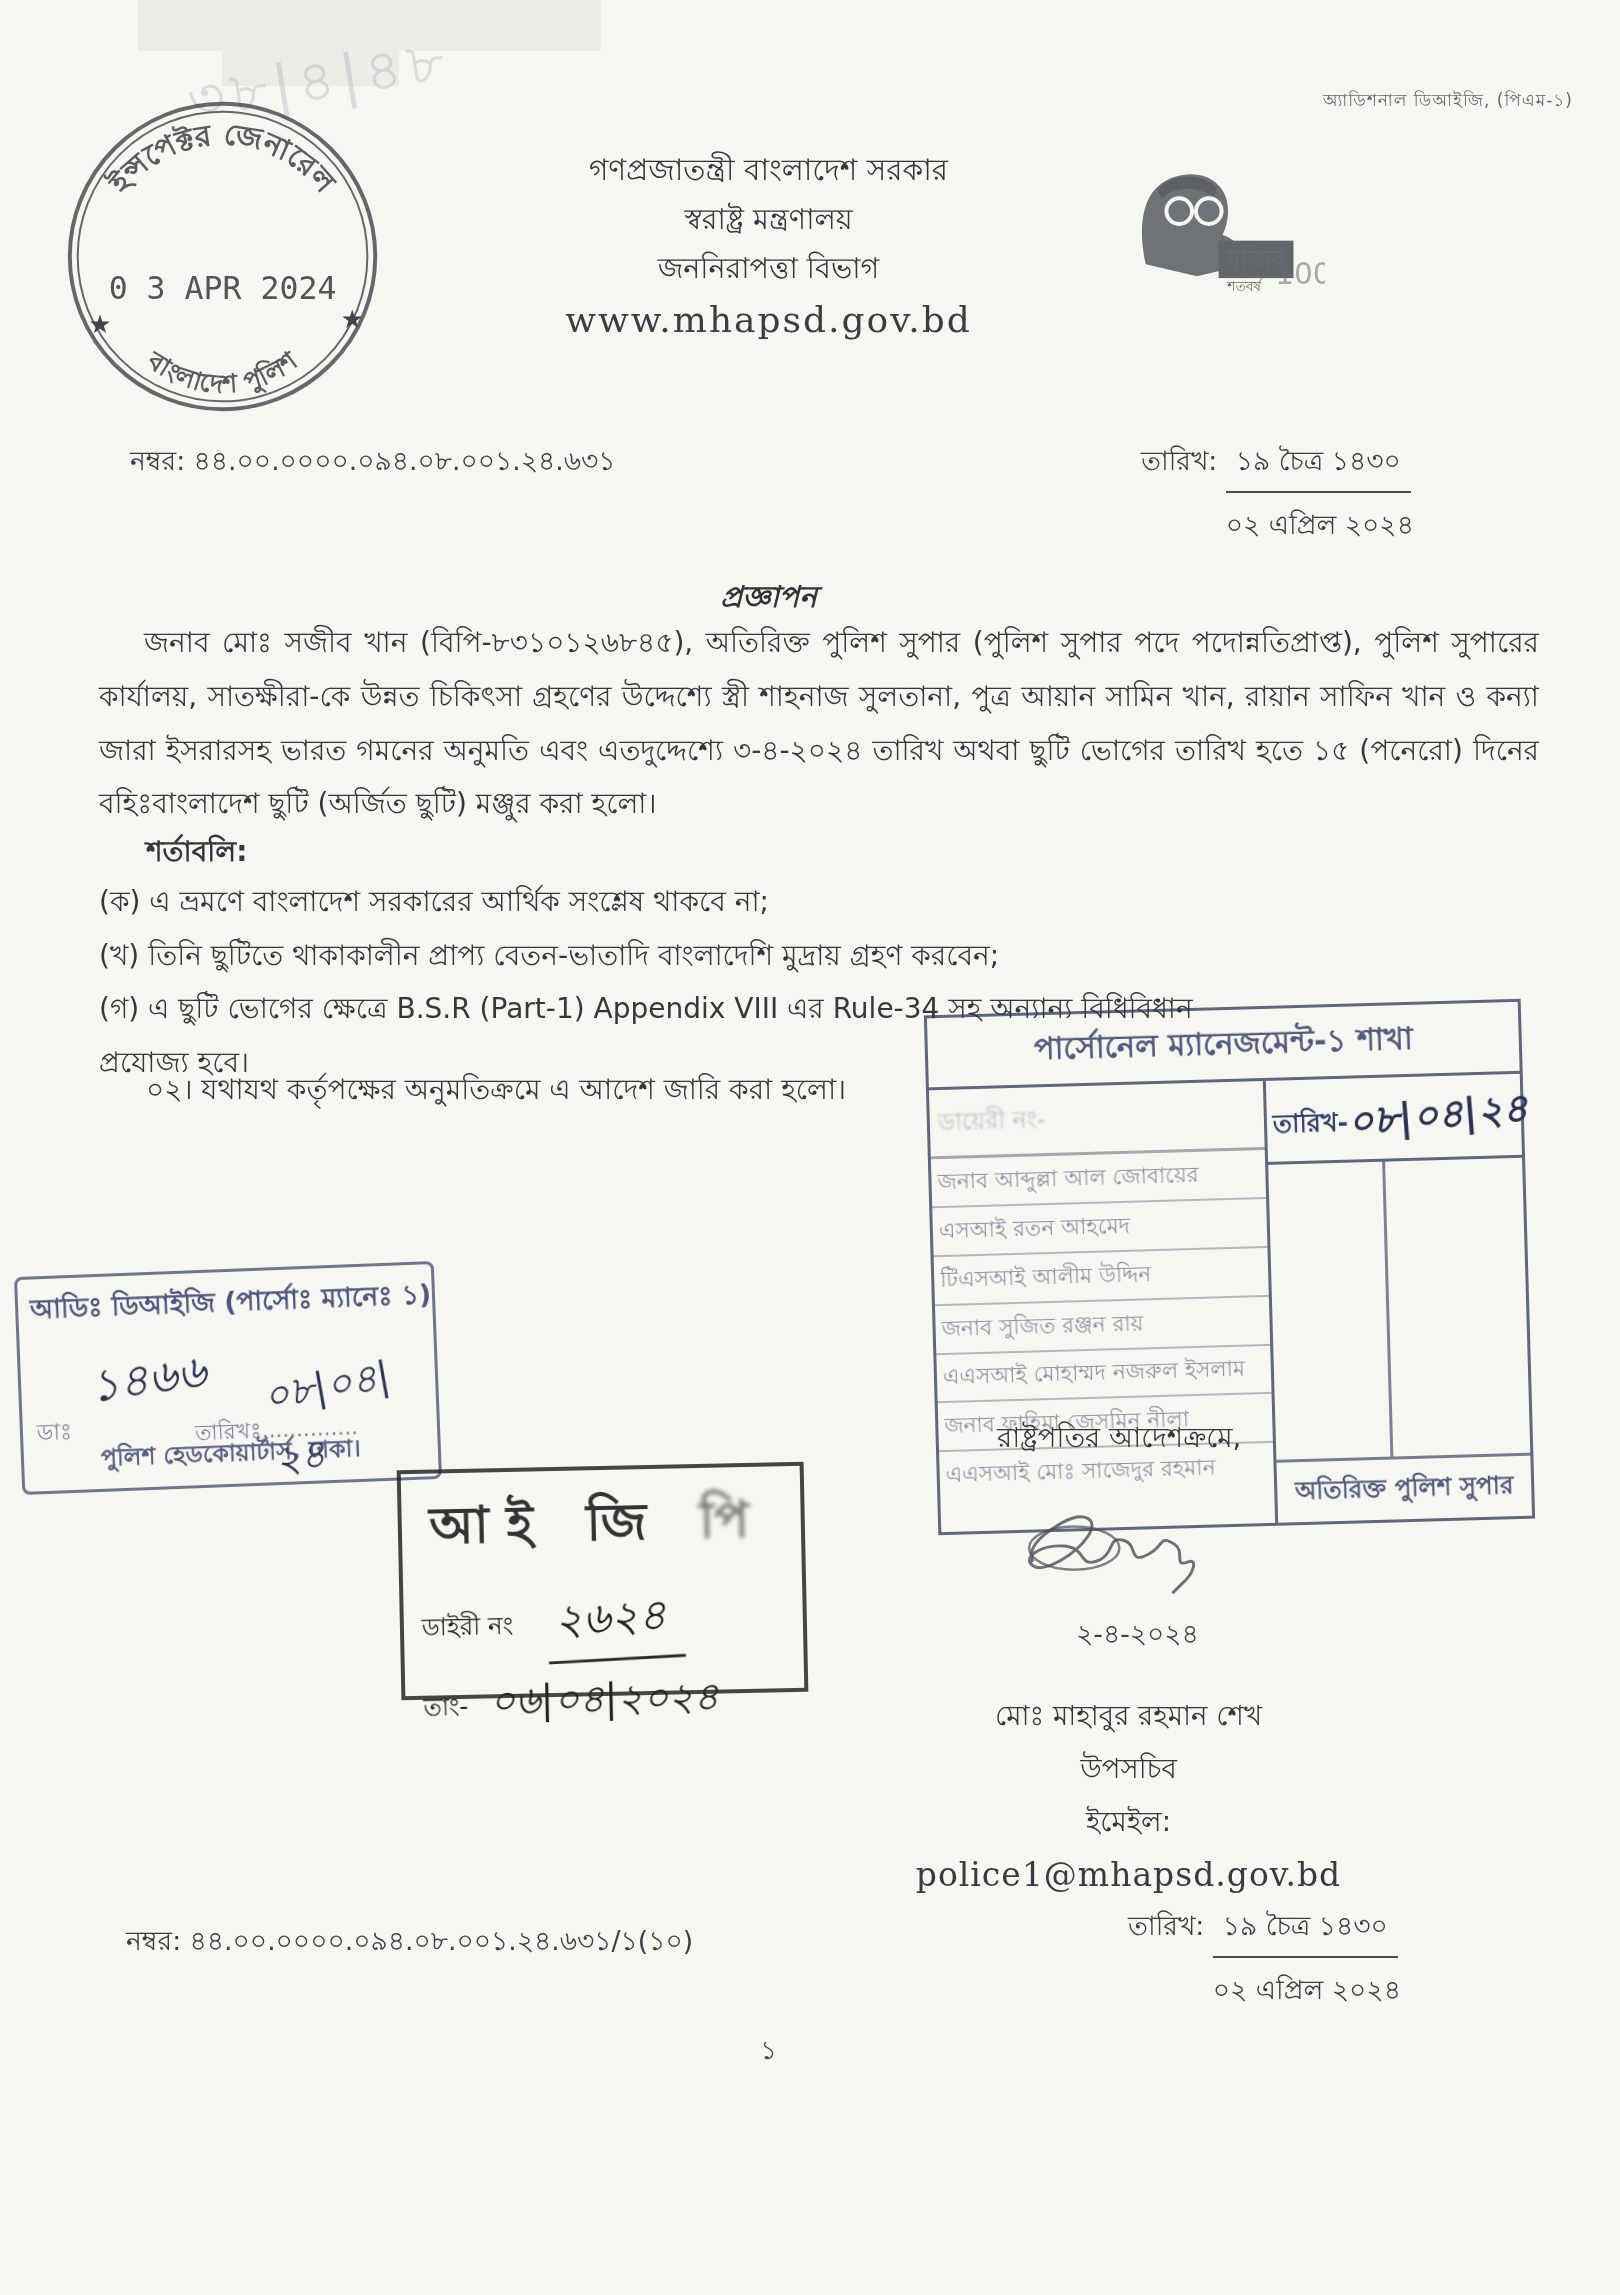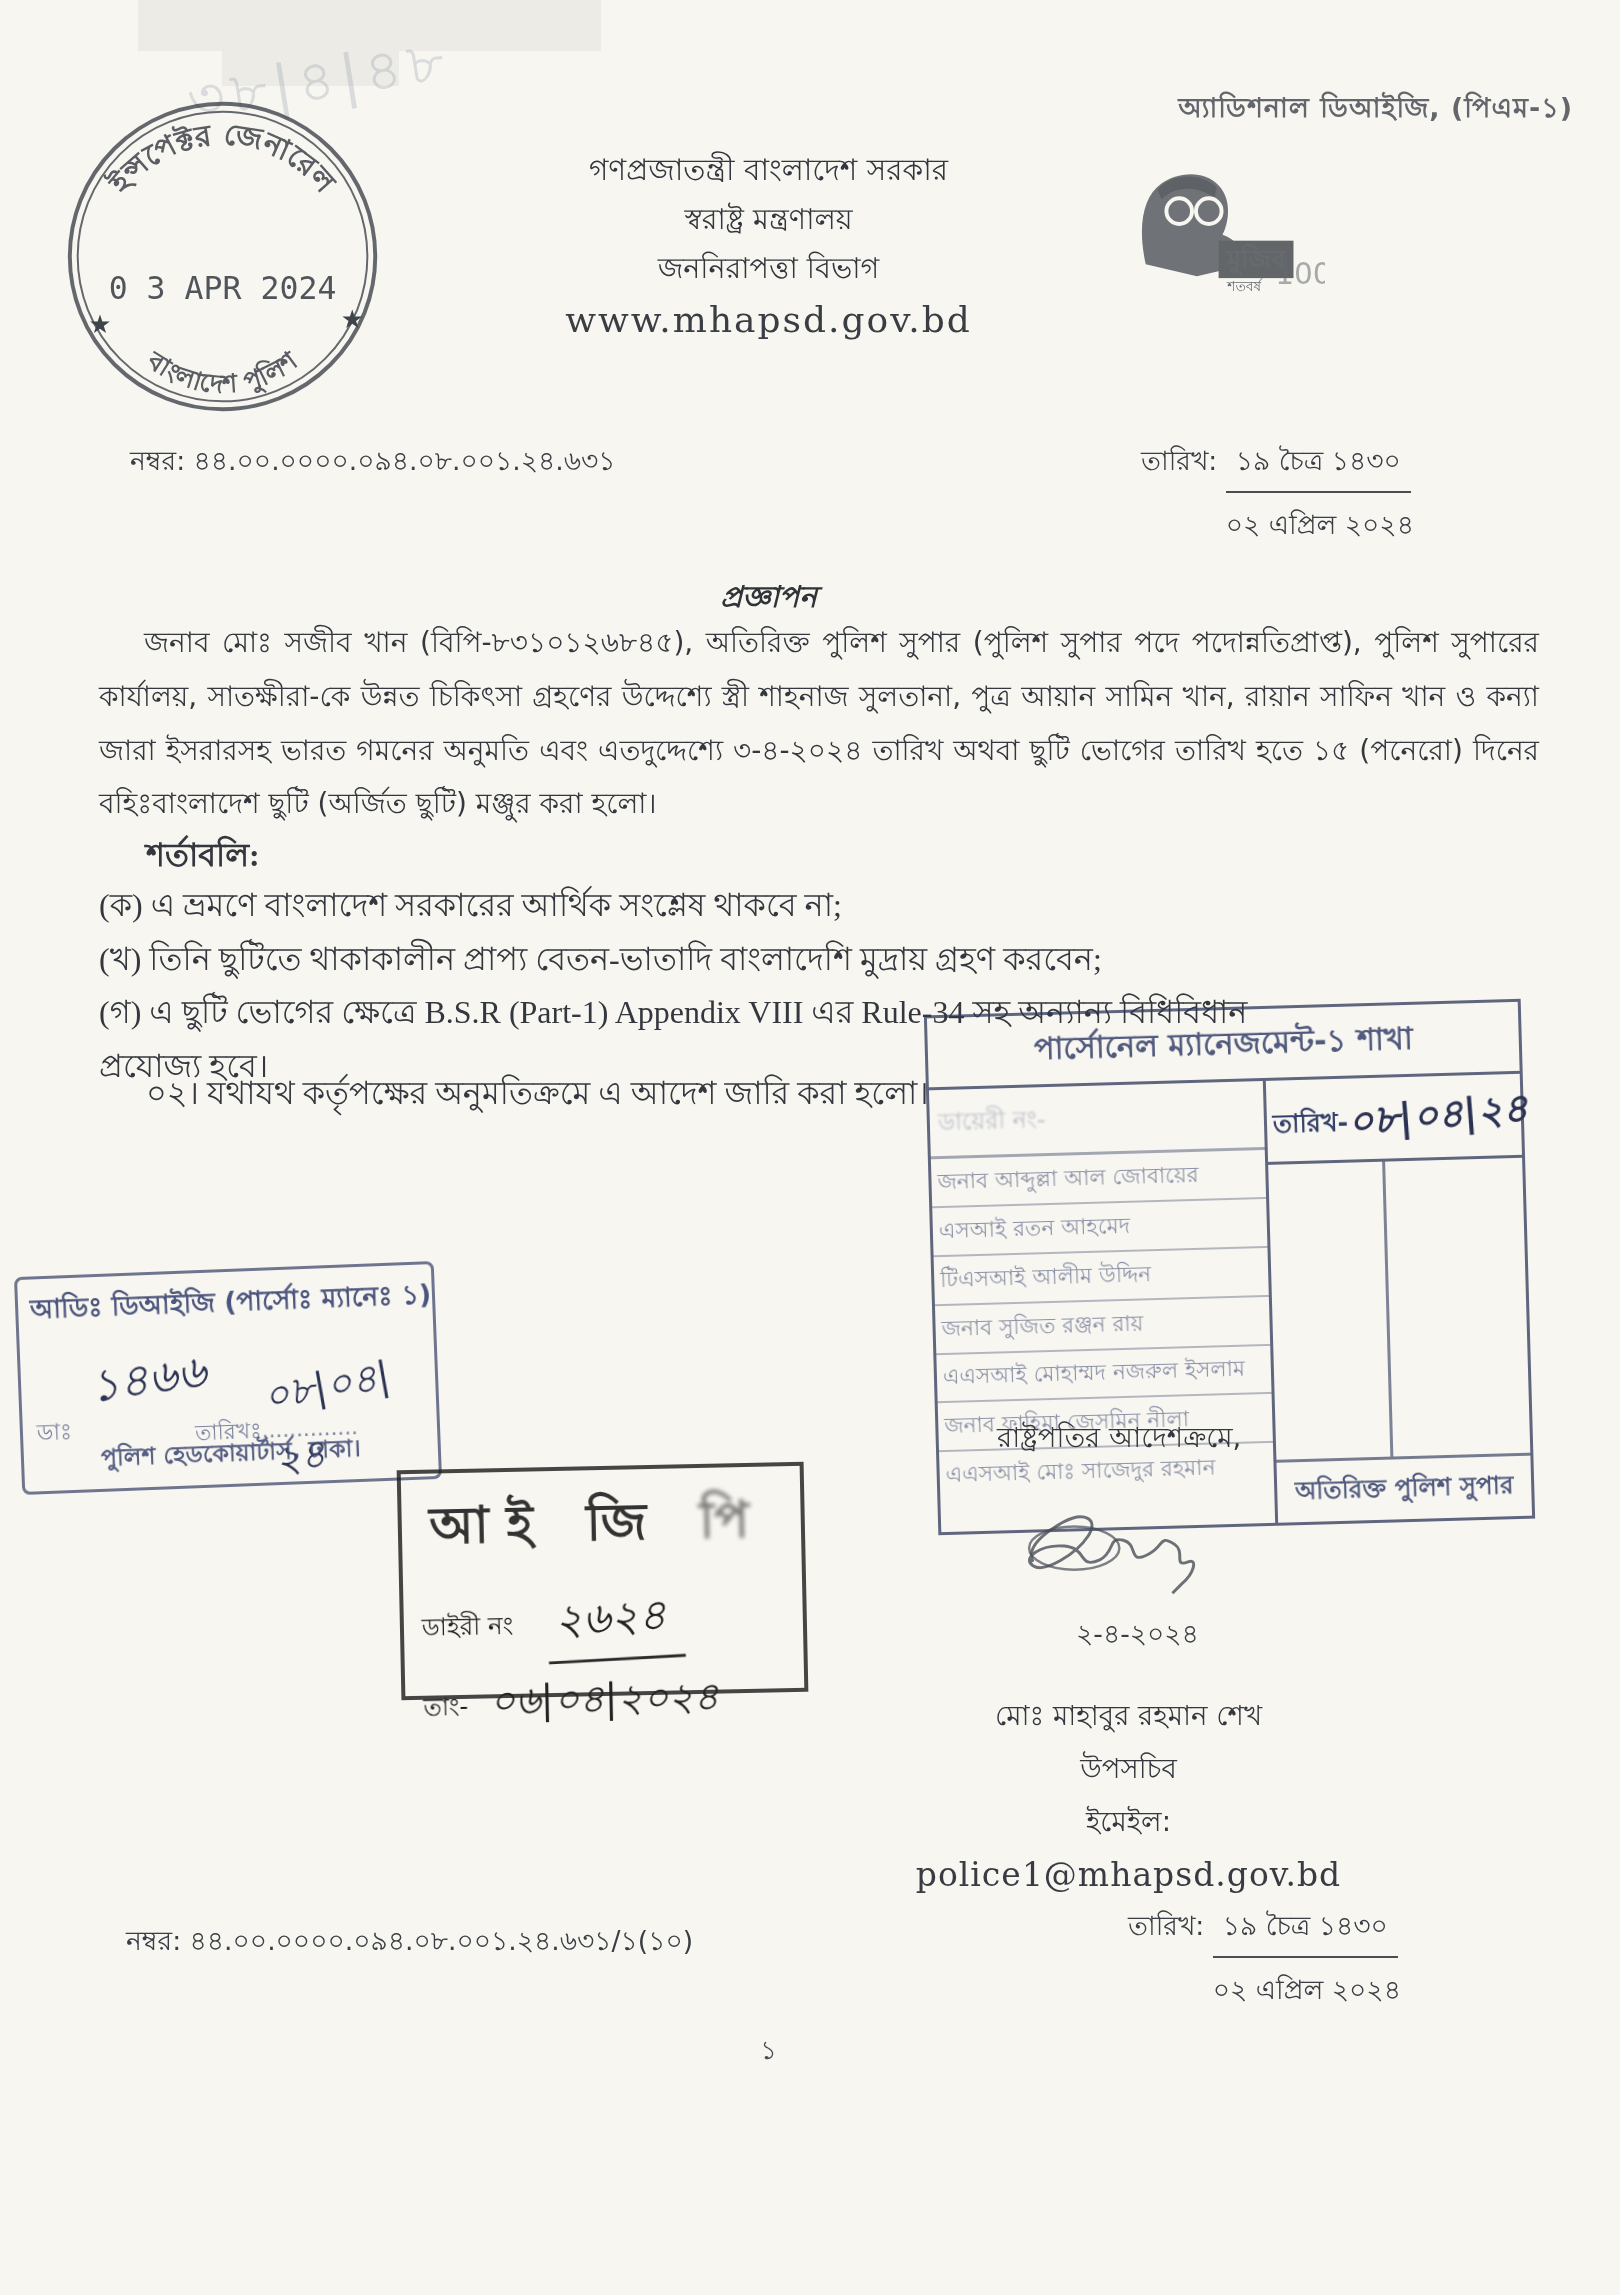--- a/index.html
+++ b/index.html
@@ -5,35 +5,35 @@
   html,body{margin:0;padding:0;background:#d8d6d0;}
   .page{
     position:relative;width:1620px;height:2295px;margin:0 auto;
     background:#f7f6f1;overflow:hidden;
     font-family:"DejaVu Sans","Liberation Sans",sans-serif;
     color:#3c4046;
   }
   .abs{position:absolute;}
   .scan-art{background:rgba(60,60,60,.055);}
   .faint-note{color:#8e99a8;opacity:.28;font-size:57px;transform:rotate(-9deg);letter-spacing:5.9px;}
-  .tr-note{font-size:27px;font-weight:bold;color:#4a4f57;opacity:.85;filter:blur(0.3px);letter-spacing:1px;}
+  .tr-note{font-size:17px;font-weight:normal;color:#4a4f57;opacity:.85;filter:blur(0.3px);letter-spacing:1px;}
   
   .hdr{width:100%;text-align:center;line-height:1;}
   .hdr-l1{font-size:29.6px;color:#33373d;}
   .hdr-l2{font-size:28.6px;color:#33373d;}
   .hdr-web{font-size:36px;font-family:"DejaVu Serif","Liberation Serif",serif;color:#3a3e44;letter-spacing:2px;}
   
   .memo{font-size:26.6px;color:#3a3e44;}
   .date-blk{font-size:26.6px;color:#3a3e44;}
   .date-top{display:inline-block;border-bottom:2px solid #4a4e54;padding:0 9.9px 5.9px;}
   .date-bot{display:block;text-align:center;padding-top:11.8px;}
   
   .title{font-size:29.6px;font-weight:bold;color:#303438;font-style:italic;}
   .para{font-size:28px;line-height:1.92;text-align:justify;text-indent:45px;color:#34383e;}
-  .cond{font-size:32px;color:#34383e;font-family:Liberation Serif, serif;}
+  .cond{font-size:28px;color:#34383e;}
   
   svg text{fill:#3f444b;}
   
   .pm-box{
     width:591px;border:3px solid rgba(44,54,88,.75);color:#35406a;
     transform:rotate(-1.6deg);filter:blur(0.4px);background:rgba(255,255,255,.0);
   }
   .pm-title{font-size:30.5px;font-weight:bold;text-align:center;padding:9.9px 3.9px 7.9px;opacity:.85;}
   .pm-row{display:flex;border-top:3px solid rgba(44,54,88,.75);}
   .pm-left{width:57%;border-right:3px solid rgba(44,54,88,.75);}

